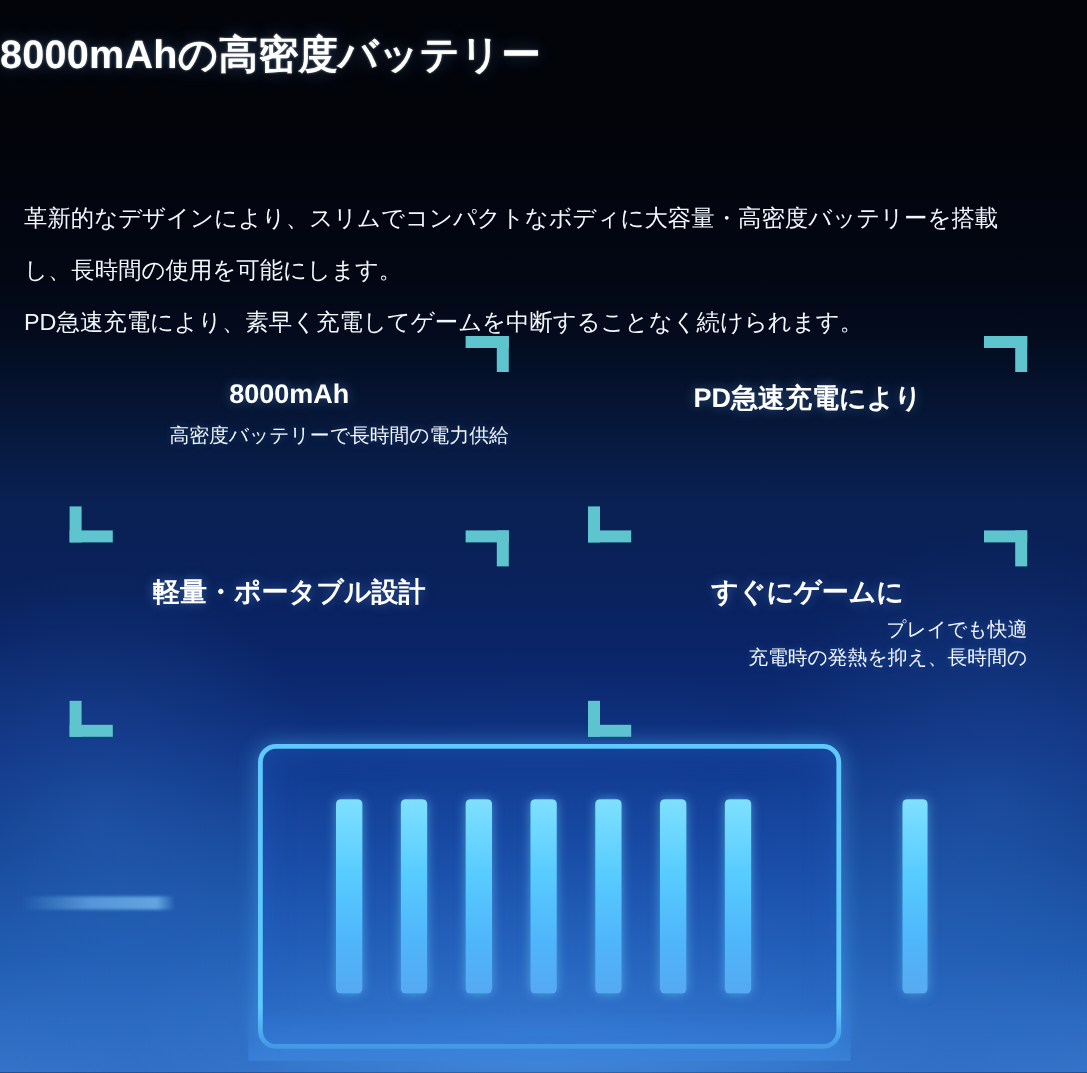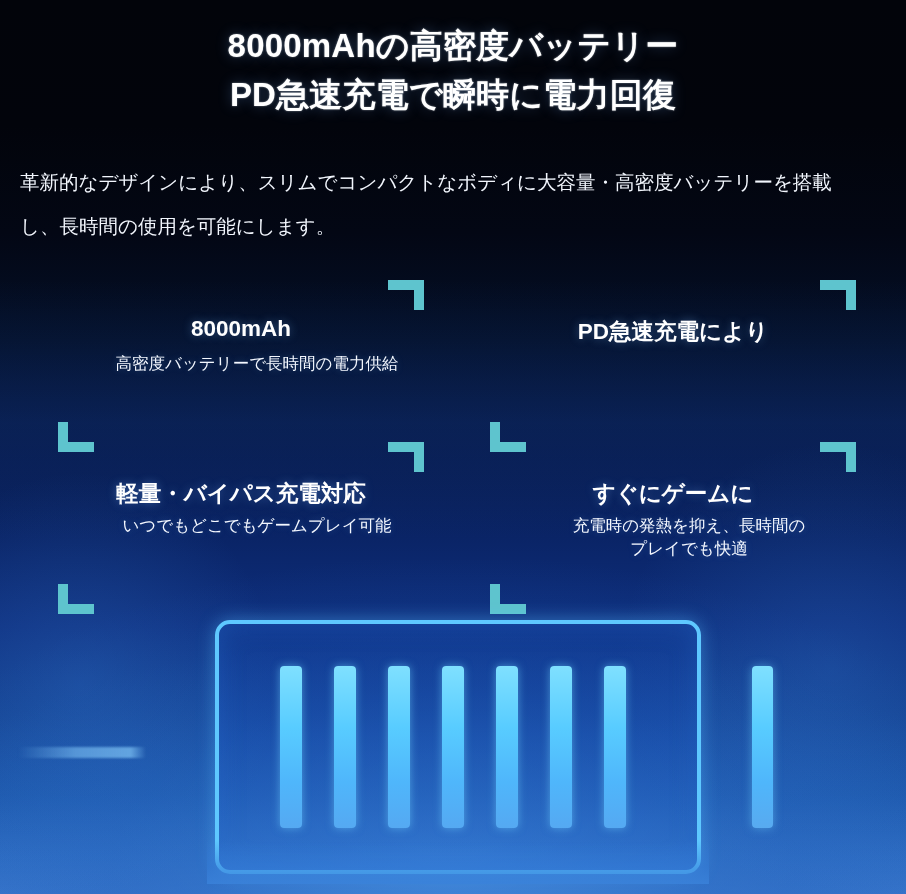--- a/index.html
+++ b/index.html
@@ -79,21 +79,21 @@
     filter: blur(1.2px);
     pointer-events: none;
   }
 
   
   #headline {
     position: absolute;
     left: 0;
     top: 22px;
     width: 906px;
-    text-align: center;
+    text-align: left;
     font-size: 33px;
     font-weight: bold;
     line-height: 1.47;
     letter-spacing: 0.2px;
     color: #ffffff;
     text-shadow: 0 0 14px rgba(120,180,255,0.30), 0 0 2px rgba(255,255,255,0.5);
   }
   #headline .hl {
     display: block;
     white-space: nowrap;
@@ -157,24 +157,24 @@
     width: 100%;
     text-align: center;
     font-size: 22.5px;
     font-weight: bold;
     color: #ffffff;
     text-shadow: 0 0 10px rgba(120,185,255,0.38);
     white-space: nowrap;
   }
   .fc-desc {
     position: absolute;
-    left: 16px;
+    left: 0;
     top: 48px;
     width: 100%;
-    text-align: center;
+    text-align: right;
     font-size: 16.5px;
     line-height: 1.42;
     color: #f4f8ff;
     text-shadow: 0 0 7px rgba(110,175,250,0.28);
   }
   .fc-desc .dl { display: block; white-space: nowrap; }
 
   
   #battery {
     position: absolute;
@@ -230,26 +230,26 @@
 <div id="panel">
 
   <div class="bg-glow glow-mid-haze"></div>
   <div class="bg-glow glow-center"></div>
   <div class="bg-glow glow-left-edge"></div>
   <div class="bg-glow glow-right-edge"></div>
   <div class="streak"></div>
 
   <div id="headline">
     <span class="hl">8000mAhの高密度バッテリー</span>
-    <span class="hl">PD急速充電で瞬時に電力回復</span>
   </div>
 
   <div id="intro">
     <p>革新的なデザインにより、スリムでコンパクトなボディに大容量・高密度バッテリーを搭載</p>
     <p>し、長時間の使用を可能にします。</p>
+    <p>PD急速充電により、素早く充電してゲームを中断することなく続けられます。</p>
   </div>
 
   <div id="features">
 
     <div class="feature-card fc-1">
       <span class="bracket tr"></span>
       <span class="bracket bl"></span>
       <div class="fc-title">8000mAh</div>
       <div class="fc-desc">
         <span class="dl">高密度バッテリーで長時間の電力供給</span>
@@ -258,33 +258,30 @@
 
     <div class="feature-card fc-2">
       <span class="bracket tr"></span>
       <span class="bracket bl"></span>
       <div class="fc-title">PD急速充電により</div>
     </div>
 
     <div class="feature-card fc-3">
       <span class="bracket tr"></span>
       <span class="bracket bl"></span>
-      <div class="fc-title">軽量・バイパス充電対応</div>
-      <div class="fc-desc">
-        <span class="dl">いつでもどこでもゲームプレイ可能</span>
-      </div>
+      <div class="fc-title">軽量・ポータブル設計</div>
     </div>
 
     <div class="feature-card fc-4">
       <span class="bracket tr"></span>
       <span class="bracket bl"></span>
       <div class="fc-title">すぐにゲームに</div>
       <div class="fc-desc">
+        <span class="dl">プレイでも快適</span>
         <span class="dl">充電時の発熱を抑え、長時間の</span>
-        <span class="dl">プレイでも快適</span>
       </div>
     </div>
 
   </div>
 
   <div id="battery">
     <div id="battery-body"></div>
     <div id="battery-cells">
         <div class="cell" style="left: 65px;"></div>
         <div class="cell" style="left: 119px;"></div>

